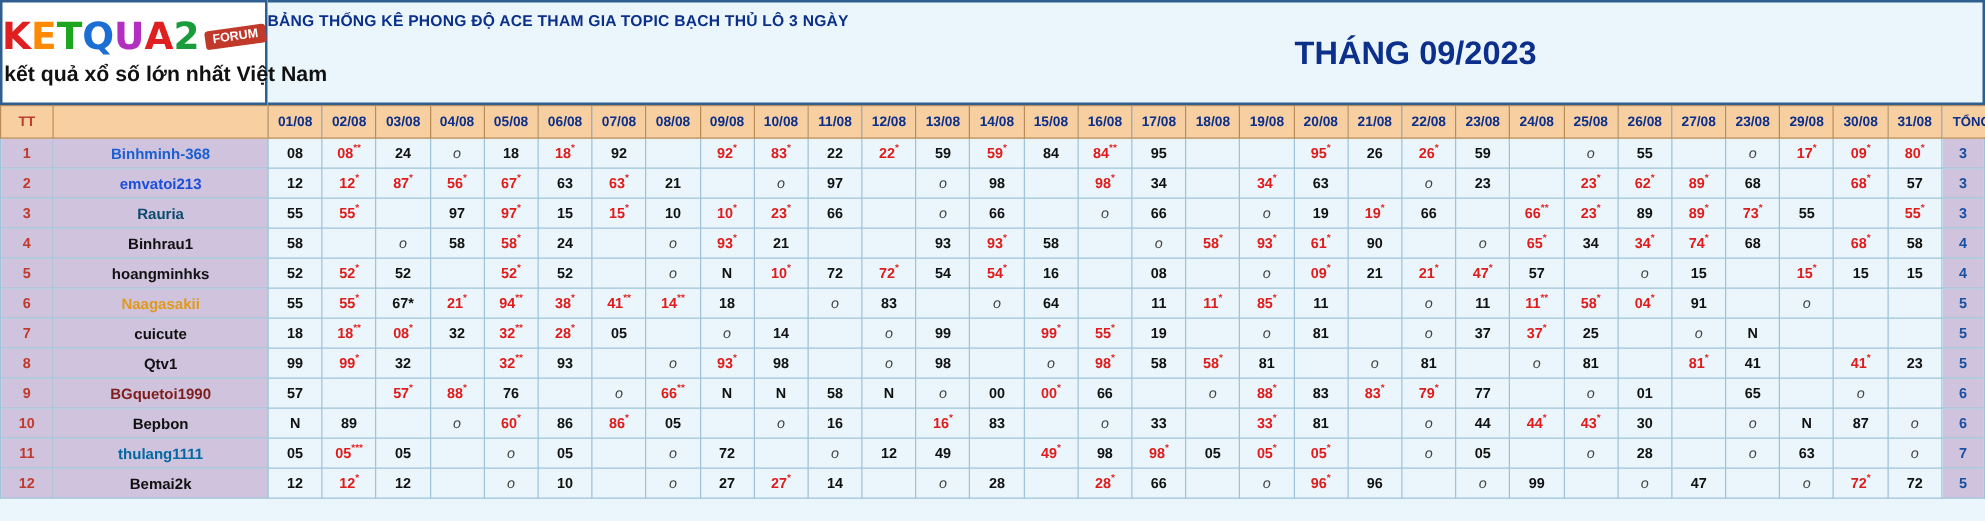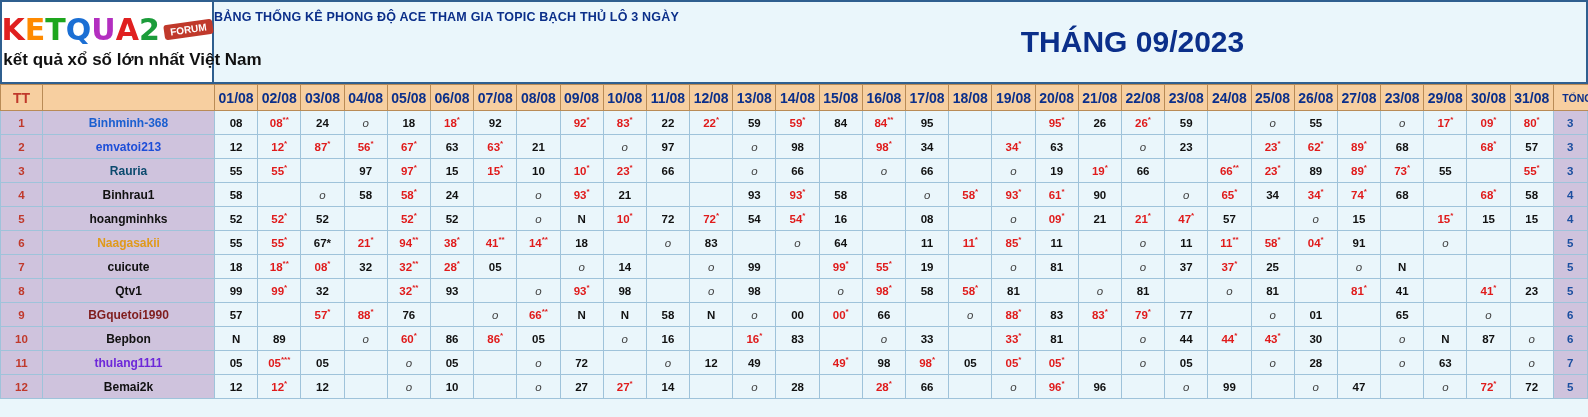--- a/index.html
+++ b/index.html
@@ -42,21 +42,21 @@
     border:2px solid #2f5f8f;border-left:none;
     background:#eaf6fb;
     display:flex;flex-direction:row;
   }
   .title-top{
     height:30px;display:flex;align-items:center;justify-content:center;
     color:#0b2f8a;font-weight:bold;font-size:12.5px;letter-spacing:.2px;
   }
   .title-main{
     flex:1;display:flex;align-items:center;justify-content:center;
-    color:#0b2f8a;font-weight:bold;font-size:30px;
+    color:#0b2f8a;font-weight:bold;font-size:26px;
   }
 
   
   table{border-collapse:collapse;width:1588px;table-layout:fixed;}
   col.c-tt{width:42px}
   col.c-name{width:172px}
   col.c-day{width:43.2px}
   col.c-sum{width:34px}
   col.c-tot{width:38px}
 
@@ -68,21 +68,21 @@
     font-size:11.5px;
     background:#eaf6fb;
     padding:0;
     overflow:hidden;
     white-space:nowrap;
   }
   thead th{
     background:#f7cfa0;
     color:#0b2f8a;
     font-weight:bold;
-    font-size:14px;
+    font-size:11px;
     height:25px;
     border:1px solid #b98b56;
   }
   thead th.tt-h{color:#c0392b;}
   thead th.tot-h{color:#0b2f8a;font-size:10.5px;}
   .tt{
     background:#cfc3dd;color:#c0392b;font-weight:bold;font-size:11.5px;
   }
   .name{
     background:#cfc3dd;font-weight:bold;font-size:12px;margin-left:20px;
@@ -565,21 +565,21 @@
           <td><span class="v"></span></td>
           <td><span class="v o">o</span></td>
           <td><span class="v">N</span></td>
           <td><span class="v">87</span></td>
           <td><span class="v o">o</span></td>
           <td class="sum">6</td>
           <td class="tot">6</td>
         </tr>
         <tr>
           <td class="tt">11</td>
-          <td class="name" style="color:#6d28d9">thulang1111</td>
+          <td class="name" style="color:#0369a1">thulang1111</td>
           <td><span class="v">05</span></td>
           <td><span class="v red">05<sup>***</sup></span></td>
           <td><span class="v">05</span></td>
           <td><span class="v"></span></td>
           <td><span class="v o">o</span></td>
           <td><span class="v">05</span></td>
           <td><span class="v"></span></td>
           <td><span class="v o">o</span></td>
           <td><span class="v">72</span></td>
           <td><span class="v"></span></td>

